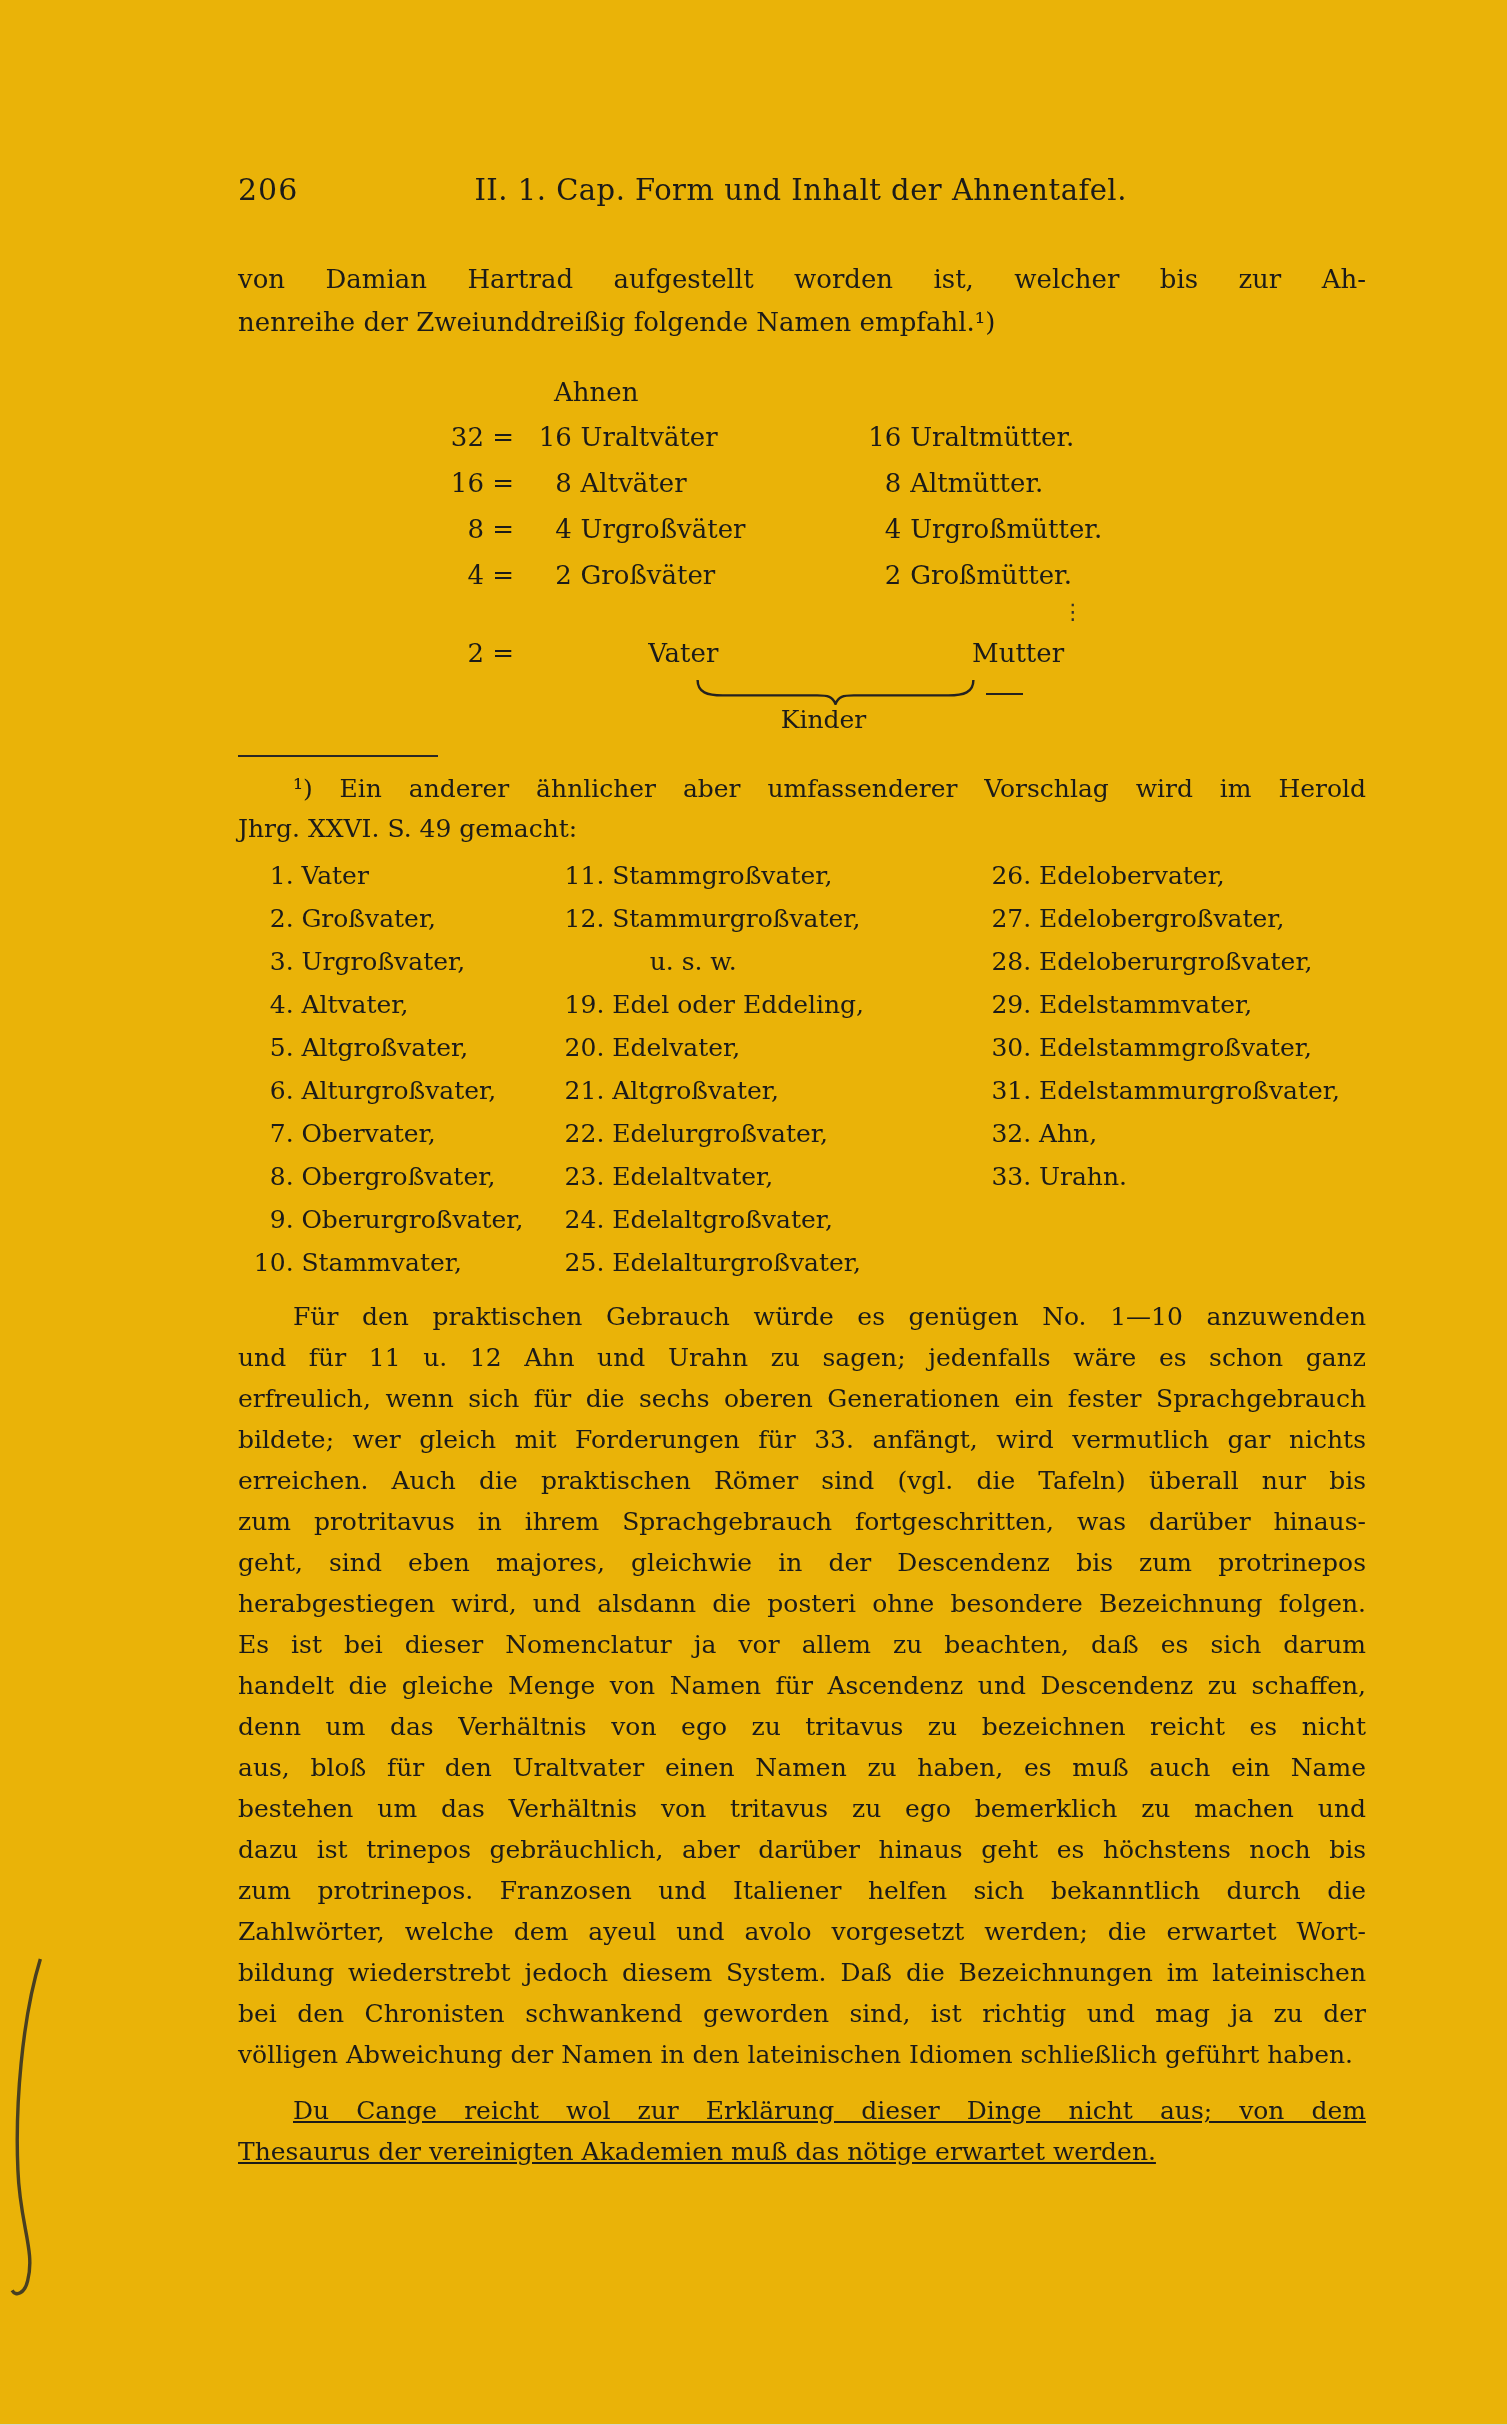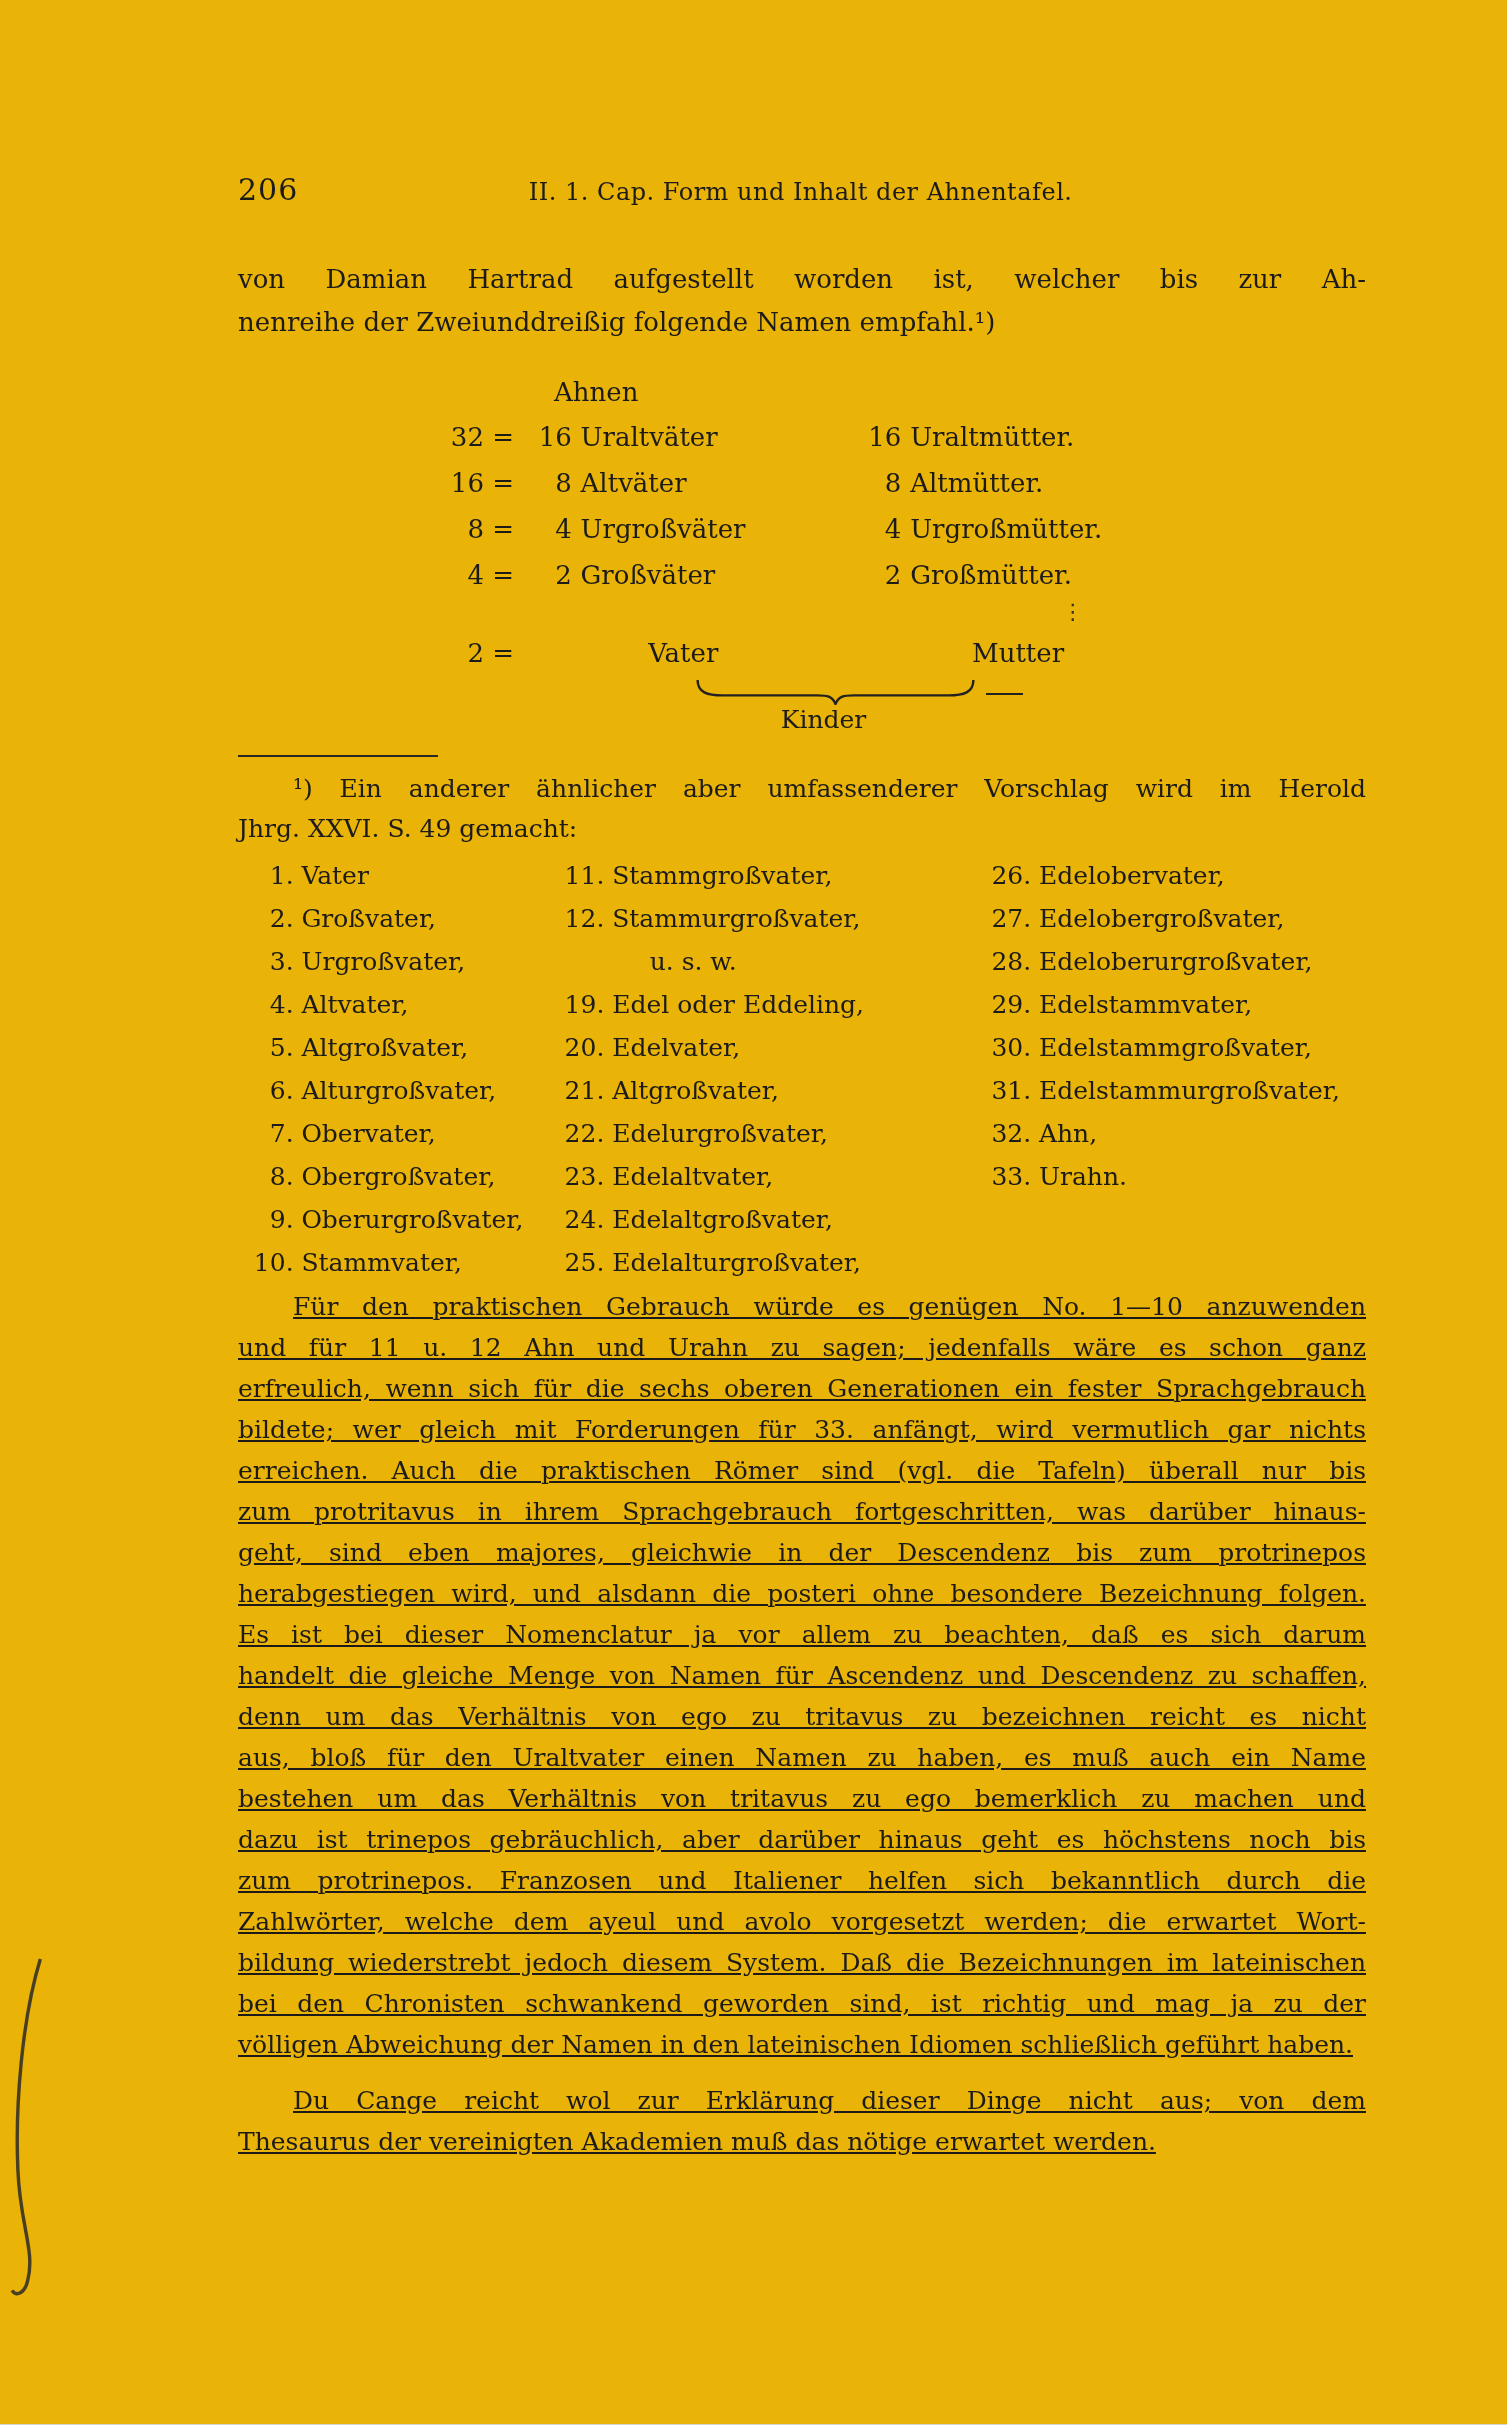--- a/index.html
+++ b/index.html
@@ -7,21 +7,21 @@
   .page {
     position:relative; width:1507px; height:2424px;
     background:#eab308; color:#1c1b19; overflow:hidden;
     font-family:"DejaVu Serif","Liberation Serif",serif;
   }
   .content { position:absolute; left:238px; top:172px; width:1128px; }
 
   
   .header { display:flex; align-items:baseline; }
   .pagenum { font-size:30px; letter-spacing:1px; }
-  .runhead { flex:1; text-align:center; font-size:24px; letter-spacing:0.5px; padding-right:63px; }
+  .runhead { flex:1; text-align:center; font-size:29px; letter-spacing:0.5px; padding-right:63px; }
 
   
   .para { font-size:25px; line-height:41px; }
   .jpara .tline { text-align:justify; text-align-last:justify; }
   .jpara .tline:last-of-type { text-align-last:left; }
   .indent-first .tline:first-of-type { text-indent:55px; }
 
   .intro { margin-top:51px; font-size:26px; line-height:43px; }
 
   
@@ -44,21 +44,21 @@
   .frule { width:200px; height:2.4px; background:#2a2825; margin:5.9px 0 11.7px 0; }
   .fnote { font-size:25px; line-height:40px; }
 
   
   .nlist { margin-top:4.9px; font-size:25px; }
   .lrow { display:grid; grid-template-columns:41px 257px 44px 373px 44px 1fr;
           column-gap:4.9px; line-height:43px; margin-left:14.6px; }
   .lnum { text-align:right; }
   .llab { padding-left:2.9px; }
 
-  .bodypara { margin-top:2px;text-decoration:underline; }
+  .bodypara { margin-top:12px; }
   .closing { margin-top:15px;text-decoration:underline; }
 
   .margin-mark { position:absolute; left:4.9px; top:1956px; }
 </style>
 </head>
 <body>
 
 <div class="page">
 
   <svg class="margin-mark" width="59" height="351" viewBox="0 0 120 720">

